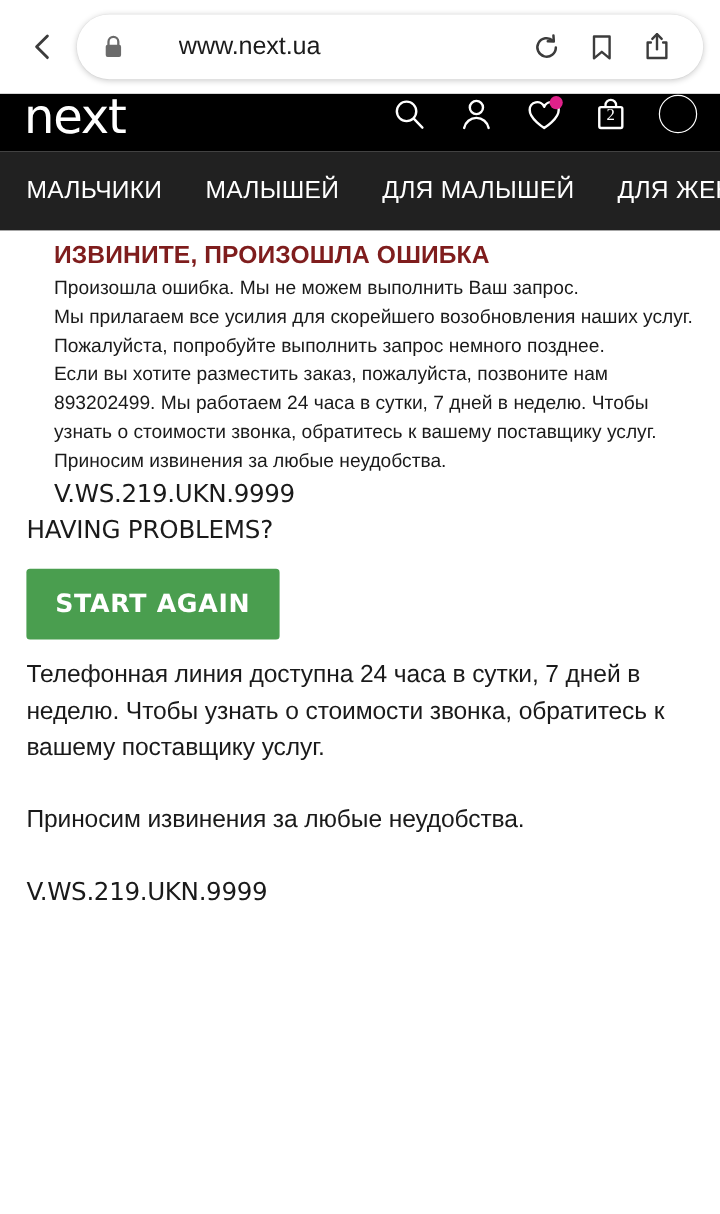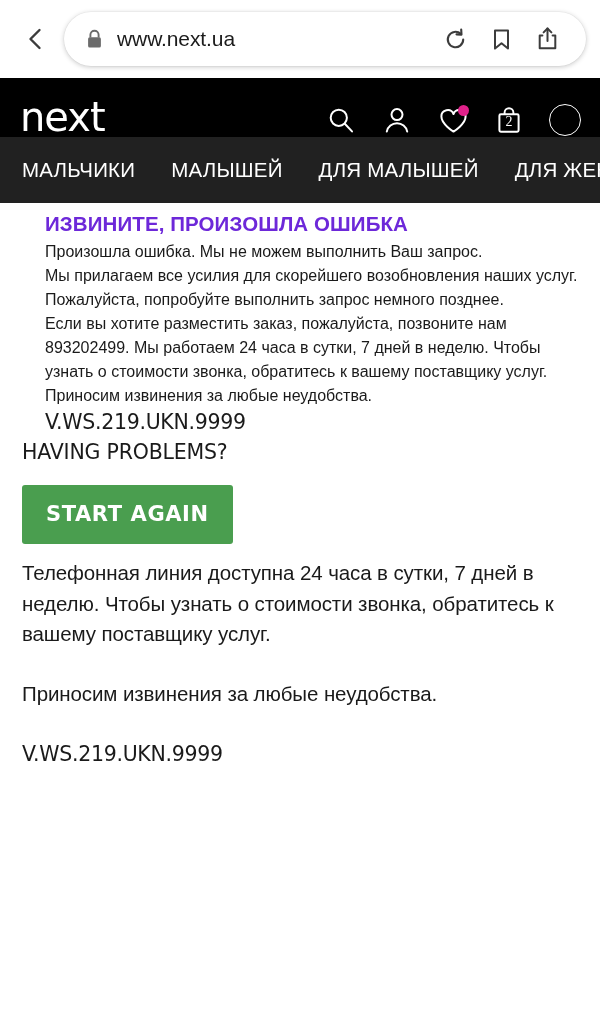--- a/index.html
+++ b/index.html
@@ -50,36 +50,37 @@
     display: flex;
     align-items: center;
   }
   .url-text {
     flex: 1 1 auto;
     font-size: 21px;
     color: #1b1b1b;
     letter-spacing: -0.1px;
     white-space: nowrap;
     overflow: hidden;
+    margin-left: 32px;
   }
   .pill-icon {
     flex: 0 0 auto;
     width: 46px;
     height: 46px;
     display: flex;
     align-items: center;
     justify-content: center;
   }
 
   
   .site-header {
-    height: 59px;
+    height: 48px;
     background: #000000;
     display: flex;
-    align-items: flex-end;
+    align-items: flex-start;
     padding: 0 18px 0 20px;
     box-sizing: border-box;
   }
   .brand {
     font-size: 40px;
     line-height: 1;
     color: #ffffff;
     font-weight: 400;
     letter-spacing: -1px;
     flex: 0 0 auto;
@@ -157,21 +158,21 @@
     padding-left: 45px;
     padding-right: 14px;
   }
   .block-en {
     padding-left: 22px;
     padding-right: 14px;
   }
   .err-title {
     font-size: 20.5px;
     font-weight: bold;
-    color: #6d28d9;
+    color: #7f1d1d;
     letter-spacing: 0.1px;
     line-height: 1.32;
     margin: 0 0 3px 0;
   }
   .ru-para {
     font-size: 16px;
     color: #1a1a1a;
     line-height: 1.5;
     margin: 0;
   }

